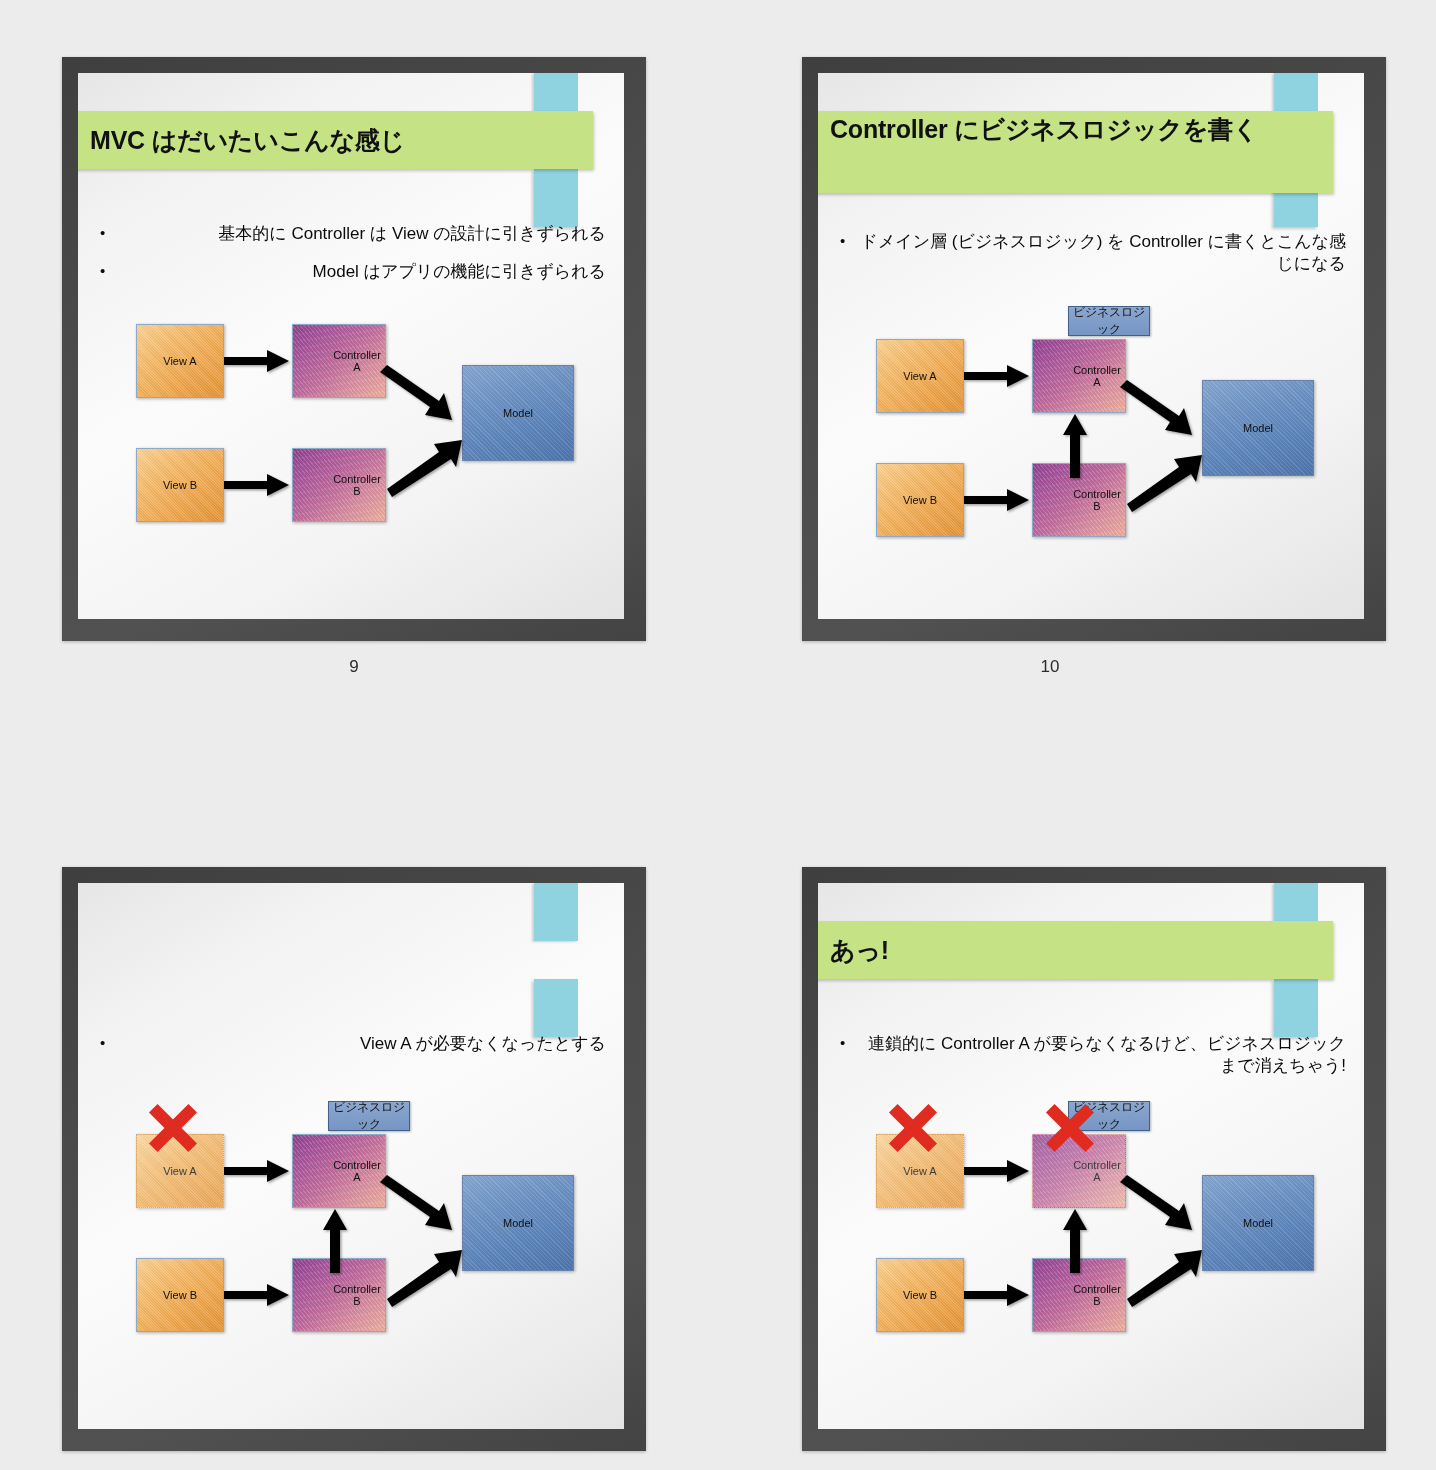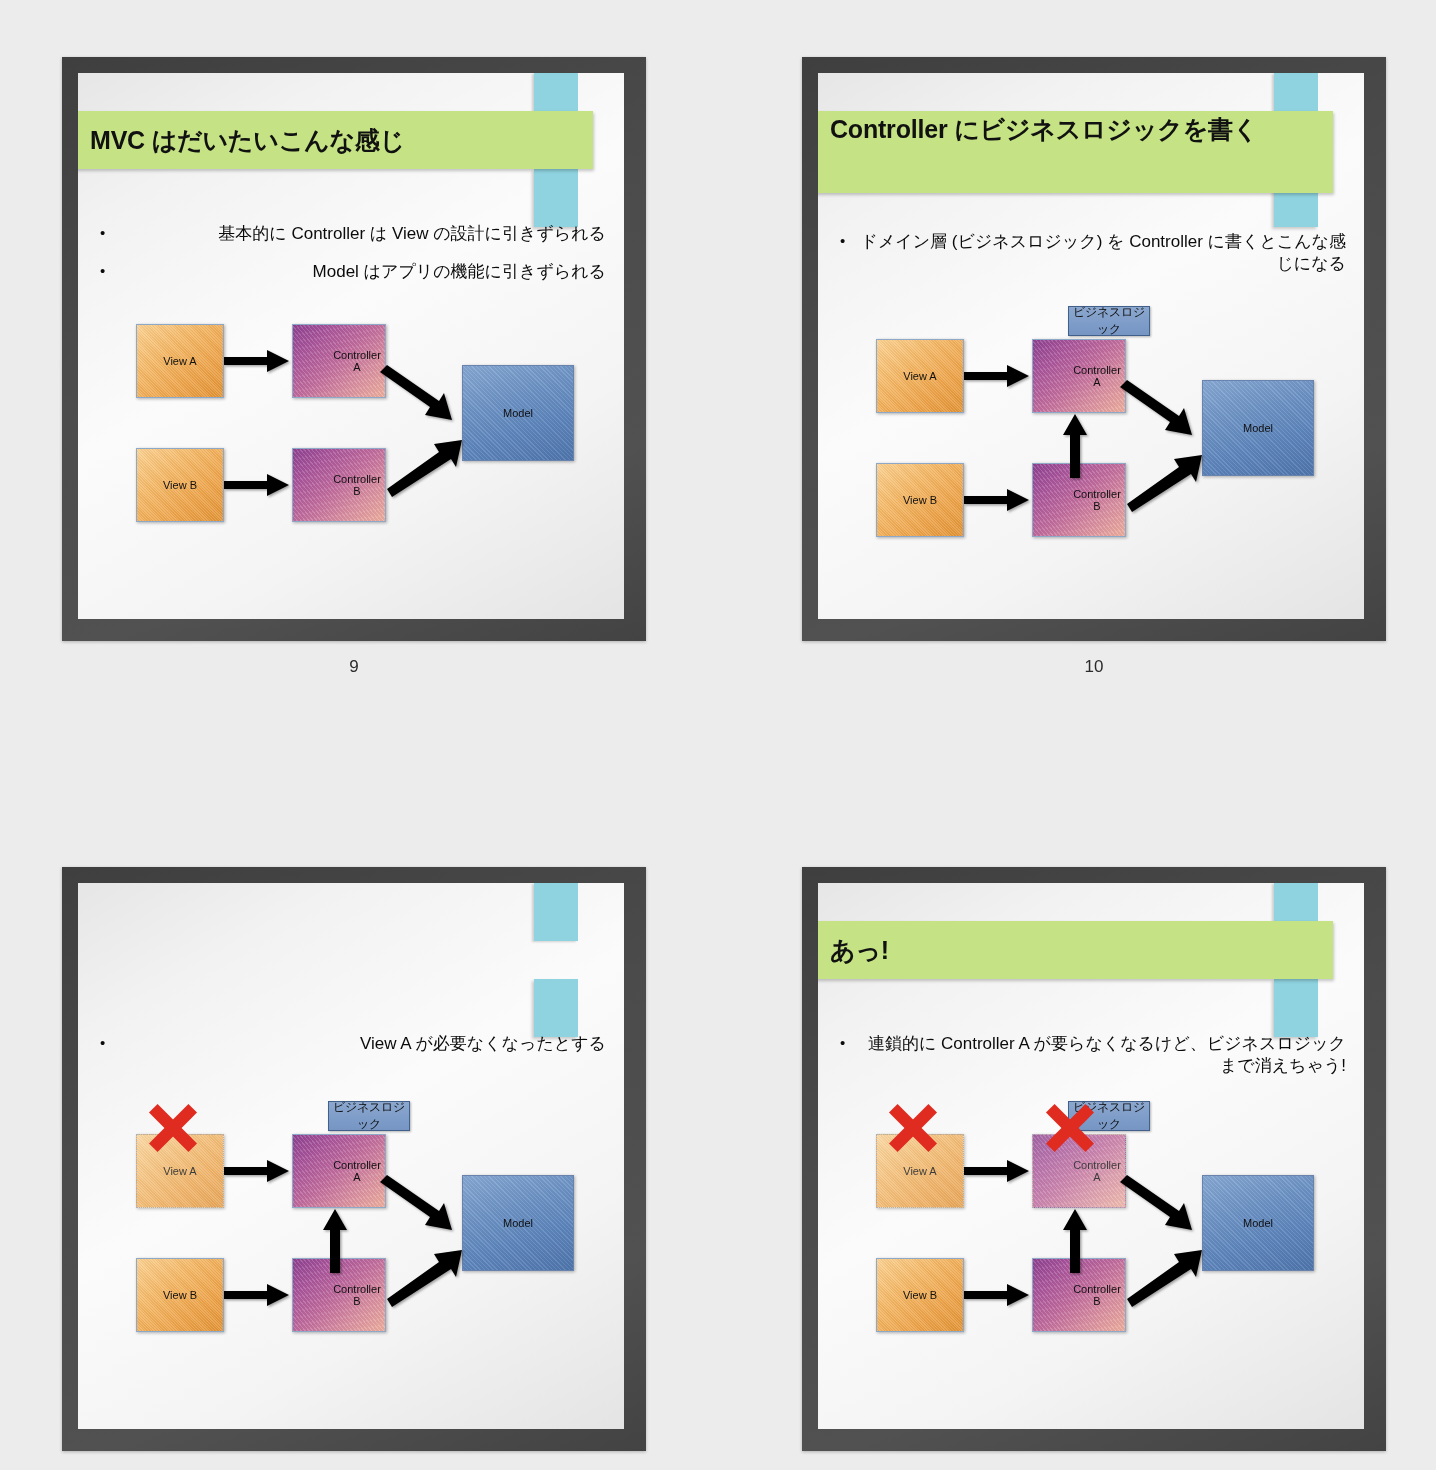--- a/index.html
+++ b/index.html
@@ -303,21 +303,21 @@
 
       <path d="M291,186 L343,149 L338,141 L366,137 L360,164 L355,156 L296,194 Z"></path>
       <path d="M234,160 L244,160 L244,117 L251,117 L239,96 L227,117 L234,117 Z"></path>
     </g>
   </svg>
 
   </div>
     </div>
   </div>
 
-  <div class="page-num" style="left:802px; top:657px;">10</div>
+  <div class="page-num" style="left:758px; top:657px;">10</div>
   <div class="slide-wrap" style="left:62px; top:867px;" id="slide-11">
     <div class="slide-frame"></div>
     <div class="slide-inner">
       <div class="cyan-tab top"></div>
       <div class="cyan-tab bottom"></div>
       <div class="bullets">
 
       <div class="bullet">
         <span class="dot">•</span>
         <span class="btext">View A が必要なくなったとする</span>

